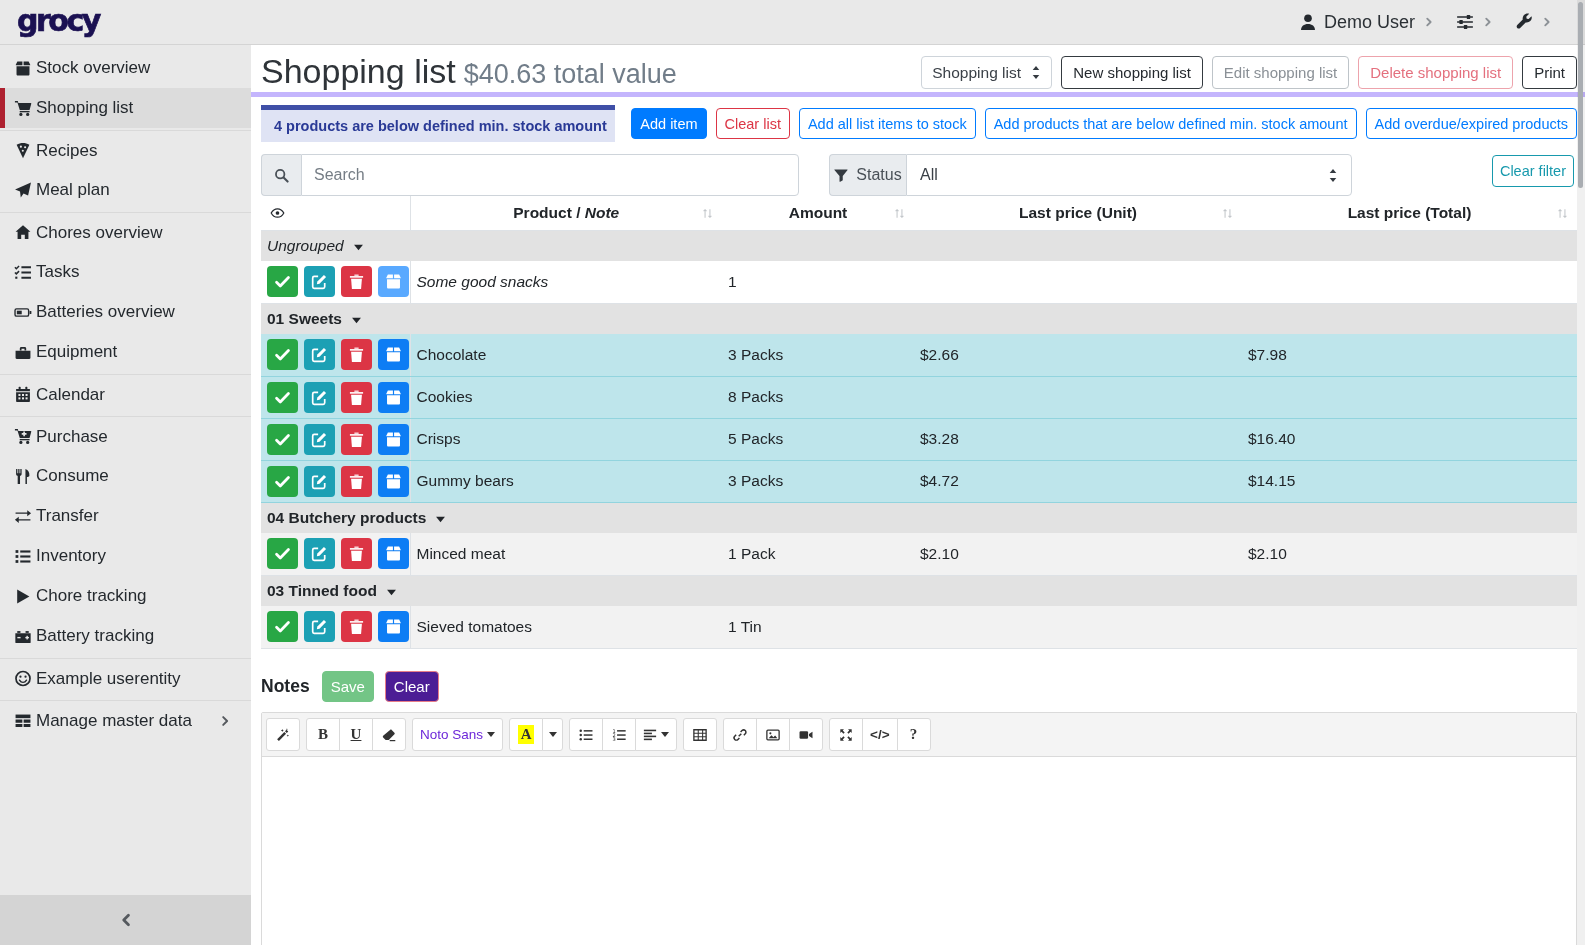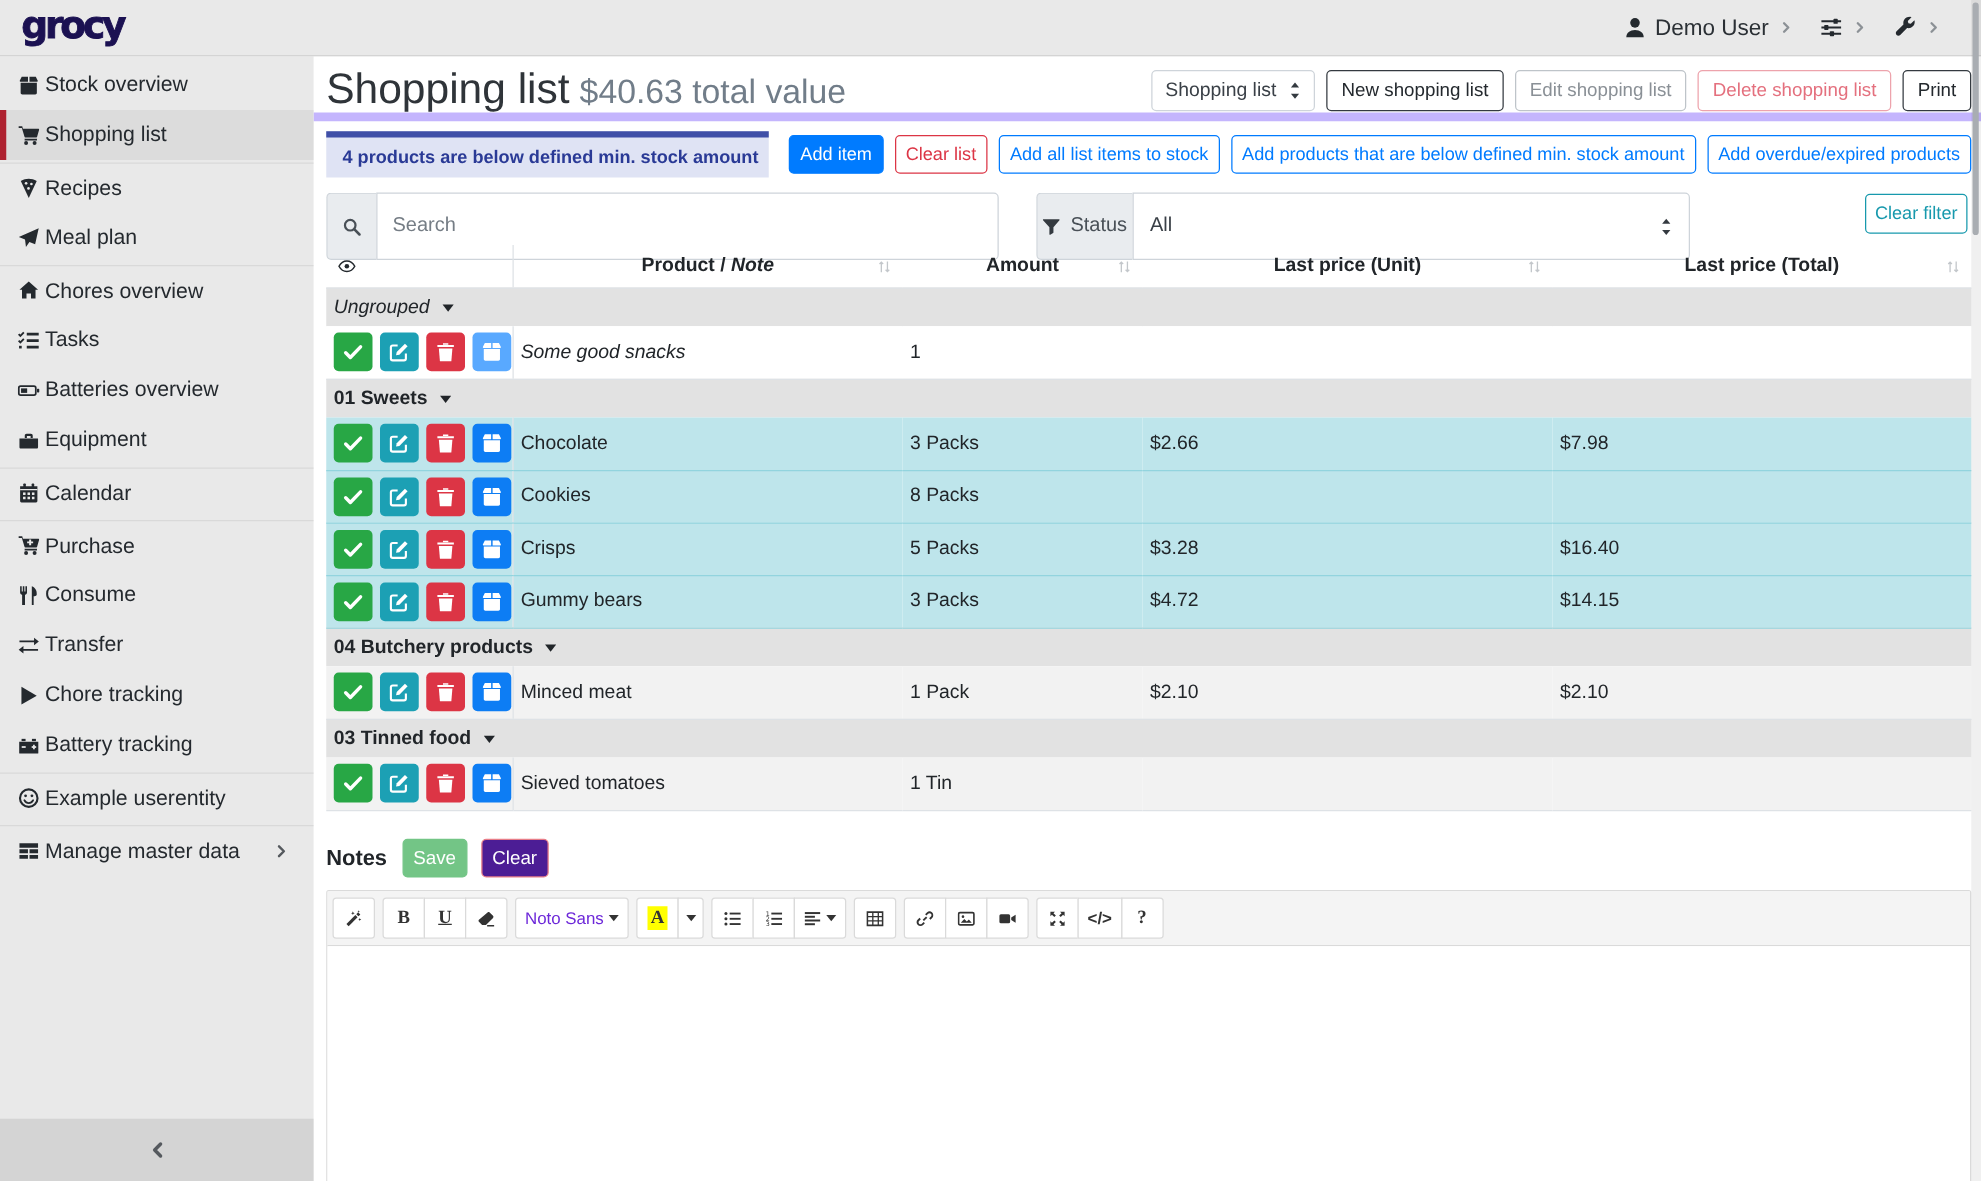--- a/index.html
+++ b/index.html
@@ -26,21 +26,21 @@
   .side-item.divider { border-top:1px solid #d9d9d9; margin-top:2px; }
   .side-item.active { background:#dcdcdc; border-left:5px solid #ae2130; padding-left:8px; }
   .side-chevron { position:absolute; right:20px; width:12px; height:12px; color:#55595e; }
   .sidebar-collapse { position:absolute; bottom:0; left:0; width:251px; height:50px;
     background:#d4d4d4; display:flex; align-items:center; justify-content:center; cursor:pointer; }
   .sidebar-collapse svg { width:14px; height:14px; color:#55595e; }
 
   
   .main { position:absolute; left:251px; top:45px; right:0; bottom:0; background:#fff; }
 
-  .page-header { position:absolute; top:0; left:0; right:0; height:52px; border-bottom:7px solid #c4b5fd; }
+  .page-header { position:absolute; top:0; left:0; right:0; height:52px; border-bottom:5px solid #c4b5fd; }
   h1 { position:absolute; left:10px; top:0px; margin:0; font-size:34px; font-weight:400;
     color:#2f3439; line-height:52px; white-space:nowrap; }
   h1 small { font-size:27px; color:#717d89; font-weight:400; margin-left:8px; }
 
   .btn { height:33px; padding:0 11px; font-size:15px; border-radius:4px; border:1px solid transparent;
     background:#fff; display:inline-flex; align-items:center; justify-content:center;
     font-family:inherit; cursor:pointer; white-space:nowrap; }
   .btn-outline-dark { border-color:#343a40; color:#24292e; }
   .btn-outline-secondary.disabled { border-color:#bec4c9; color:#8a9096; cursor:default; }
   .btn-outline-danger { border-color:#dc3545; color:#dc3545; }
@@ -56,21 +56,21 @@
   .dual-caret { width:10px; height:15px; color:#343a40; flex:none; }
 
   .actions-row { position:absolute; top:60px; left:10px; right:8px; height:37px; }
   .alert-min-stock { position:absolute; left:0; top:0; width:354px; height:37px; background:#dfe3f4;
     border-top:5px solid #3f4fa7; display:flex; align-items:center; padding-left:13px;
     font-weight:bold; font-size:14.5px; color:#2a3a96; cursor:pointer; white-space:nowrap; overflow:hidden; }
   .action-buttons { position:absolute; right:0; top:3px; display:flex; gap:9px; }
   .action-buttons .btn { height:31px; padding:0 8px; font-size:14.5px; }
 
   .filter-row { position:absolute; top:109px; left:10px; right:8px; height:38px; }
-  .input-group { display:flex; height:54px; position:absolute; top:0; }
+  .input-group { display:flex; height:42px; position:absolute; top:0; }
   .search-group { left:0; width:538px; }
   .status-group { left:568px; width:523px; }
   .ig-prepend { background:#e9ecef; border:1px solid #ced4da; border-right:0; border-radius:4px 0 0 4px;
     display:flex; align-items:center; justify-content:center; gap:8px; color:#495057; font-size:16px; }
   .search-group .ig-prepend { width:40px; }
   .status-group .ig-prepend { width:77px; }
   .ig-prepend svg { width:15px; height:15px; }
   .ig-prepend .funnel { color:#343a40; width:14px; height:14px; }
   .filter-row input { flex:1; border:1px solid #ced4da; border-radius:0 4px 4px 0; font-size:16px;
     padding:0 12px; color:#495057; font-family:inherit; outline:none; min-width:0; }
@@ -310,20 +310,33 @@
   <div class="side-item">
     <span class="s-icon">
           <svg viewBox="0 0 16 16" fill="currentColor">
             <path d="M1 4.2h11V2L15.6 4.9 12 7.7V5.5H1z"></path>
             <path d="M15 11.8H4V14L.4 11.1 4 8.3v2.2h11z"></path>
           </svg>
         </span>
     <span class="s-label">Transfer</span>
   </div>
 
+  <div class="side-item">
+    <span class="s-icon">
+          <svg viewBox="0 0 16 16" fill="currentColor">
+            <rect x="1" y="2" width="2.6" height="2.6"></rect>
+            <rect x="1" y="6.7" width="2.6" height="2.6"></rect>
+            <rect x="1" y="11.4" width="2.6" height="2.6"></rect>
+            <rect x="5.4" y="2.3" width="9.6" height="2"></rect>
+            <rect x="5.4" y="7" width="9.6" height="2"></rect>
+            <rect x="5.4" y="11.7" width="9.6" height="2"></rect>
+          </svg>
+        </span>
+    <span class="s-label">Inventory</span>
+  </div>
 
   <div class="side-item">
     <span class="s-icon">
           <svg viewBox="0 0 16 16" fill="currentColor">
             <path d="M2.5 1.3L14 8 2.5 14.7z"></path>
           </svg>
         </span>
     <span class="s-label">Chore tracking</span>
   </div>
 

